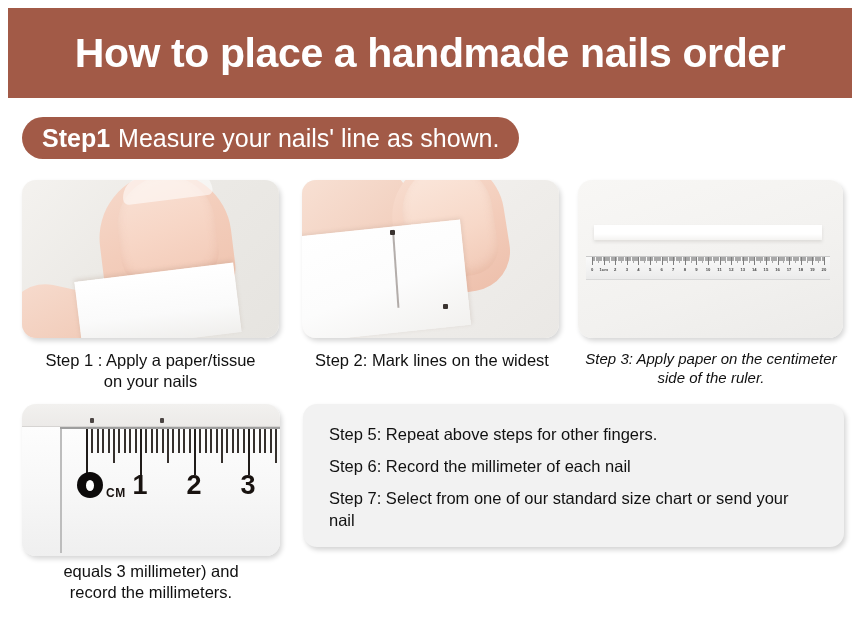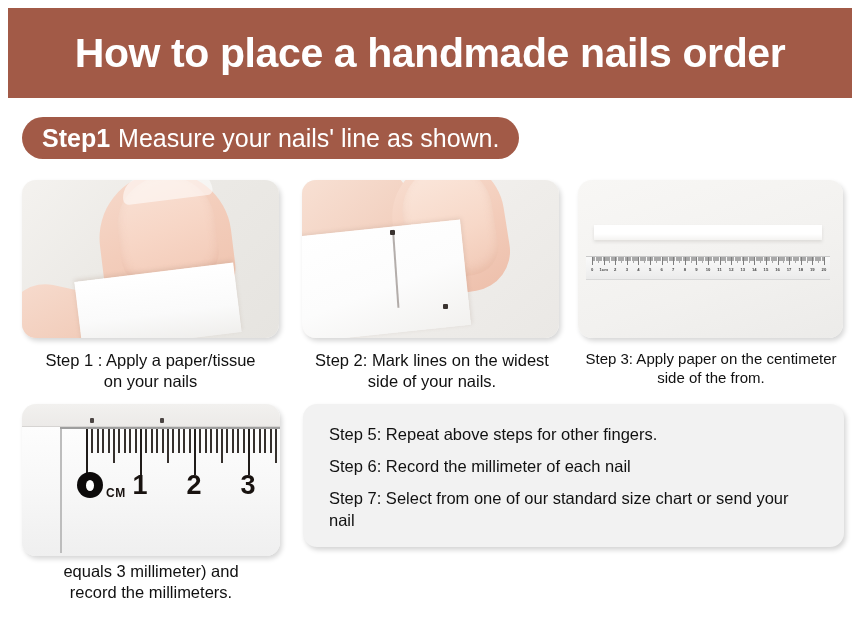--- a/index.html
+++ b/index.html
@@ -288,21 +288,21 @@
 
   
   .caption {
     position: absolute;
     text-align: center;
     color: #111111;
     line-height: 1.26;
   }
   #caption-1 { left: 8px;   top: 350px; width: 285px; font-size: 16.5px; }
   #caption-2 { left: 296px; top: 350px; width: 272px; font-size: 16.5px; }
-  #caption-3 { left: 572px; top: 350px; width: 278px; font-size: 15px; }
+  #caption-3 { left: 572px; top: 350px; width: 278px; font-size: 15px; font-style: italic; }
   #caption-4 { left: 6px;   top: 561px; width: 290px; font-size: 16.5px; }
 
   
   .steps-panel {
     position: absolute;
     left: 303px;
     top: 404px;
     width: 541px;
     height: 143px;
     background: #f2f2f2;
@@ -650,26 +650,25 @@
   <div class="ph4-label" id="ph4-lbl-3" style="left:226px; top:66px;">3</div>
 </div>
 
 <div class="caption" id="caption-1">
   <div>Step 1 : Apply a paper/tissue</div>
   <div>on your nails</div>
 </div>
 
 <div class="caption" id="caption-2">
   <div>Step 2: Mark lines on the widest</div>
-  <div>side of your nails.</div>
 </div>
 
 <div class="caption" id="caption-3">
   <div>Step 3: Apply paper on the centimeter</div>
-  <div>side of the from.</div>
+  <div>side of the ruler.</div>
 </div>
 
 <div class="caption" id="caption-4">
   <div>equals 3 millimeter) and</div>
   <div>record the millimeters.</div>
 </div>
 
 <div class="steps-panel">
   <div class="steps-line">Step 5: Repeat above steps for other fingers.</div>
   <div class="steps-line">Step 6: Record the millimeter of  each nail</div>

